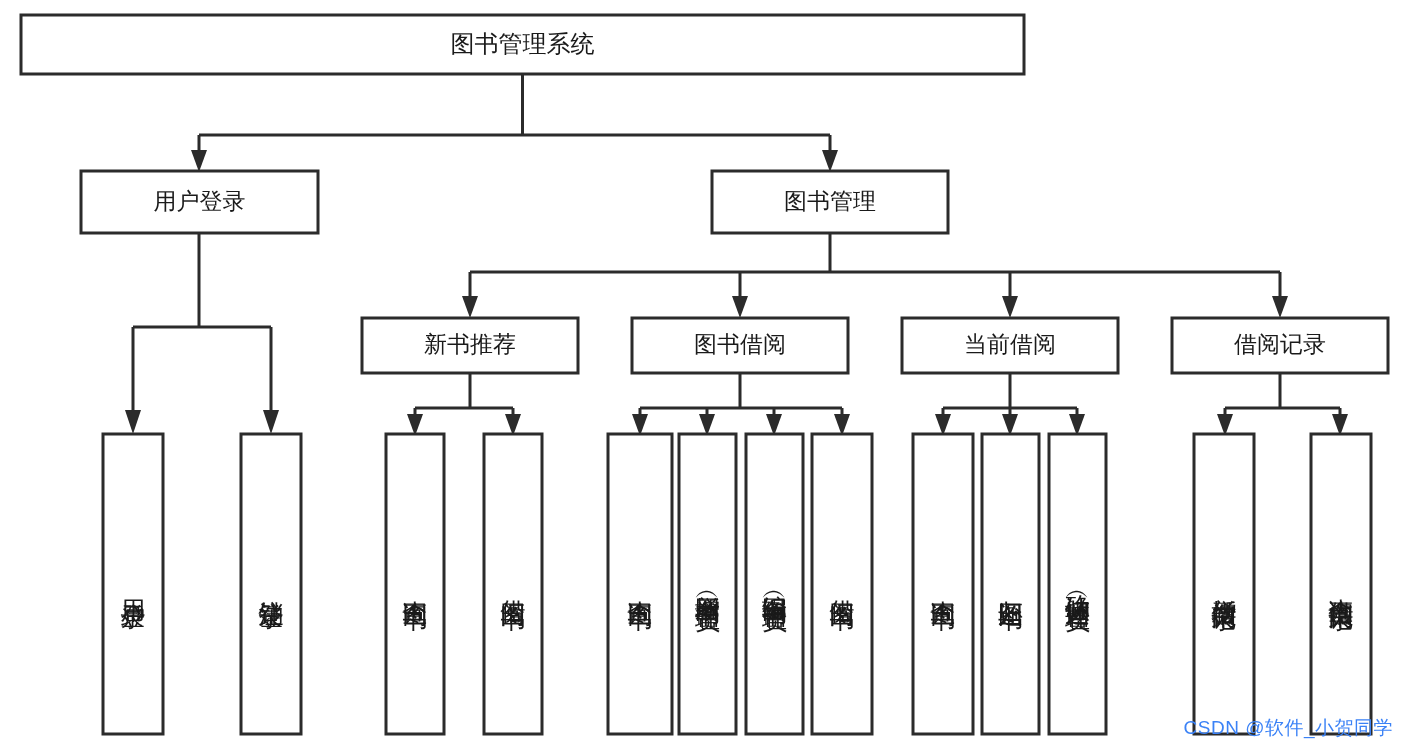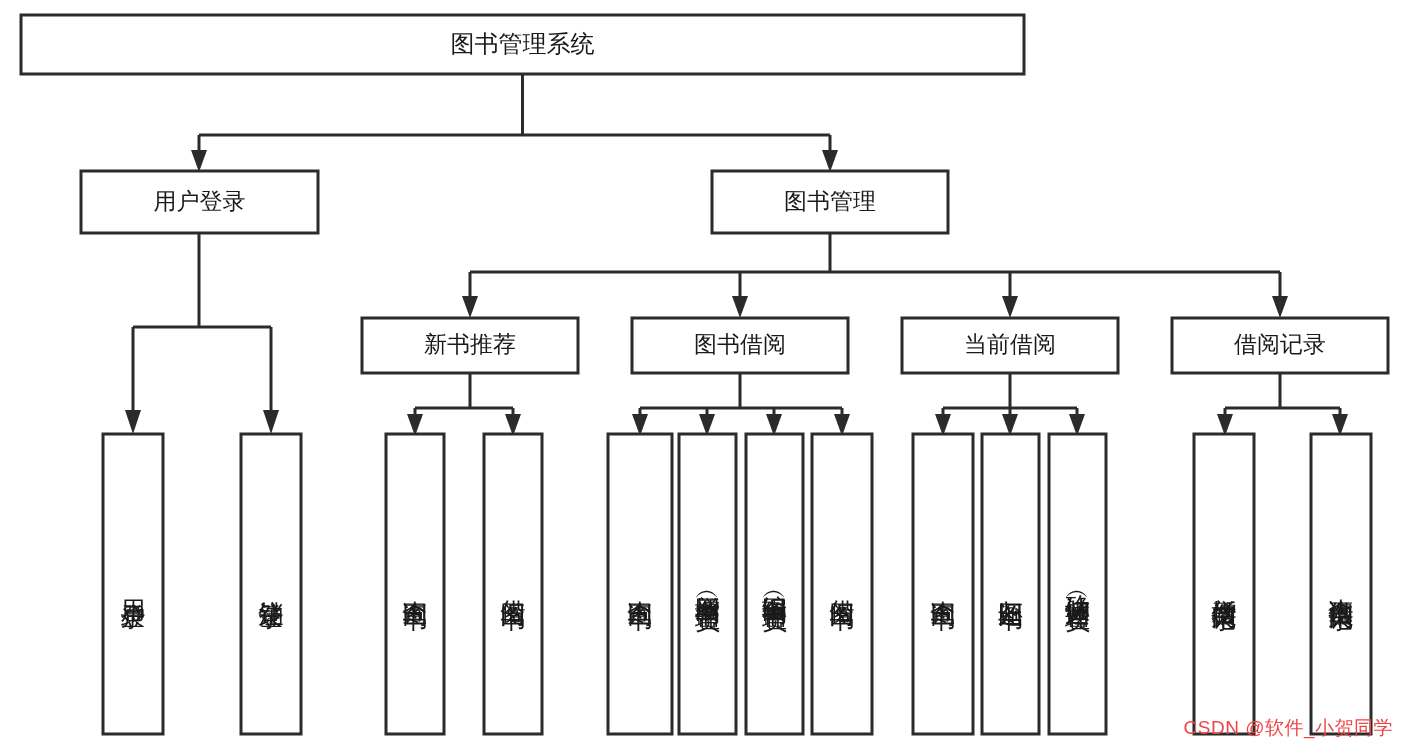--- a/index.html
+++ b/index.html
@@ -69,21 +69,21 @@
     text-align: center;
     pointer-events: none;
     user-select: none;
   }
   .watermark {
     position: absolute;
     right: 12px;
     bottom: 6px;
     font-family: "Liberation Sans", "DejaVu Sans", sans-serif;
     font-size: 19px;
-    color: #ef4444;
+    color: #3b82f6;
     letter-spacing: 0.5px;
     white-space: nowrap;
   }
 </style>
 </head>
 <body>
 
 <div id="diagram-root">
 
   <svg id="diagram-canvas" viewBox="0 0 1405 747">

